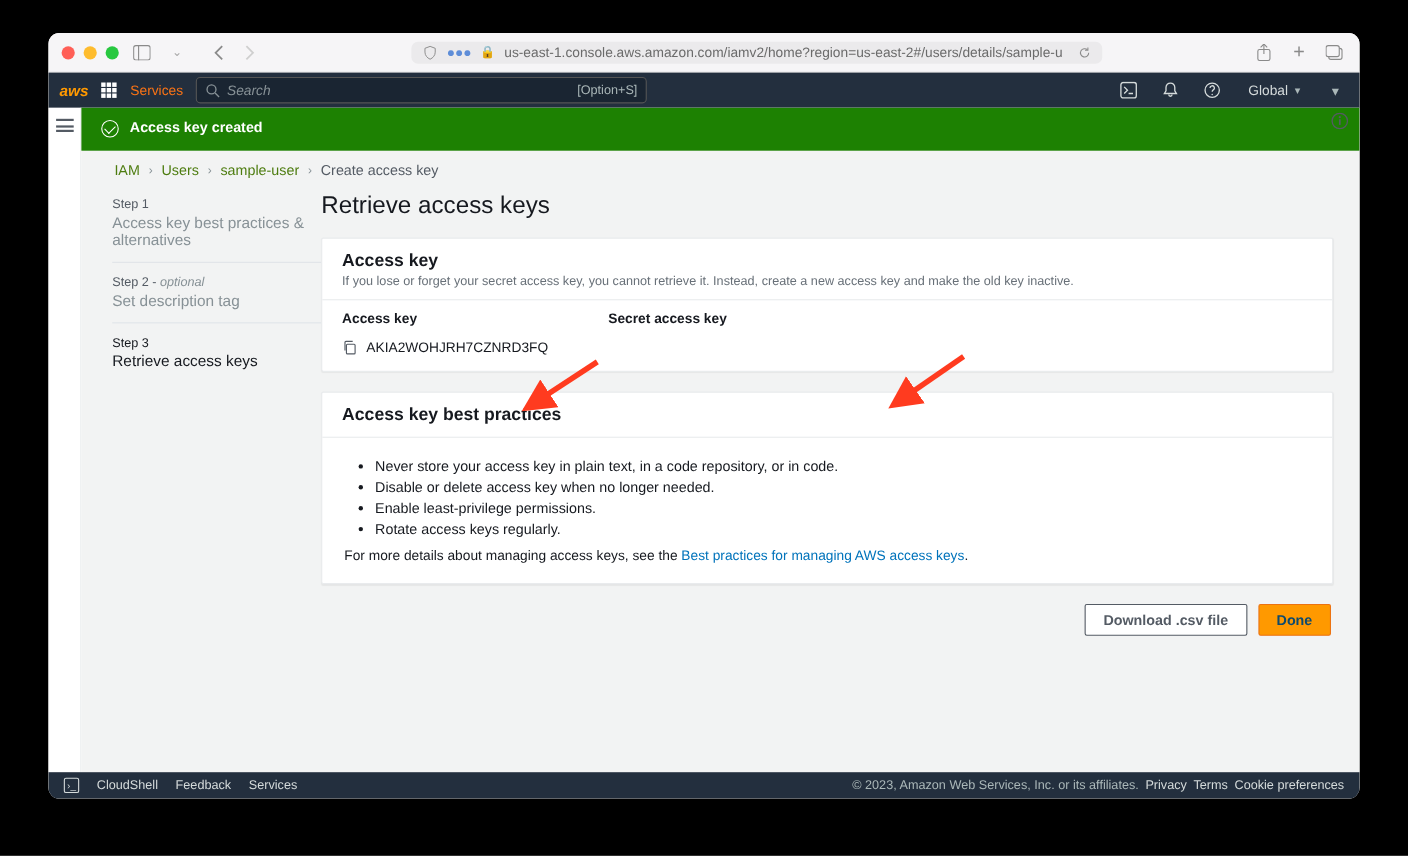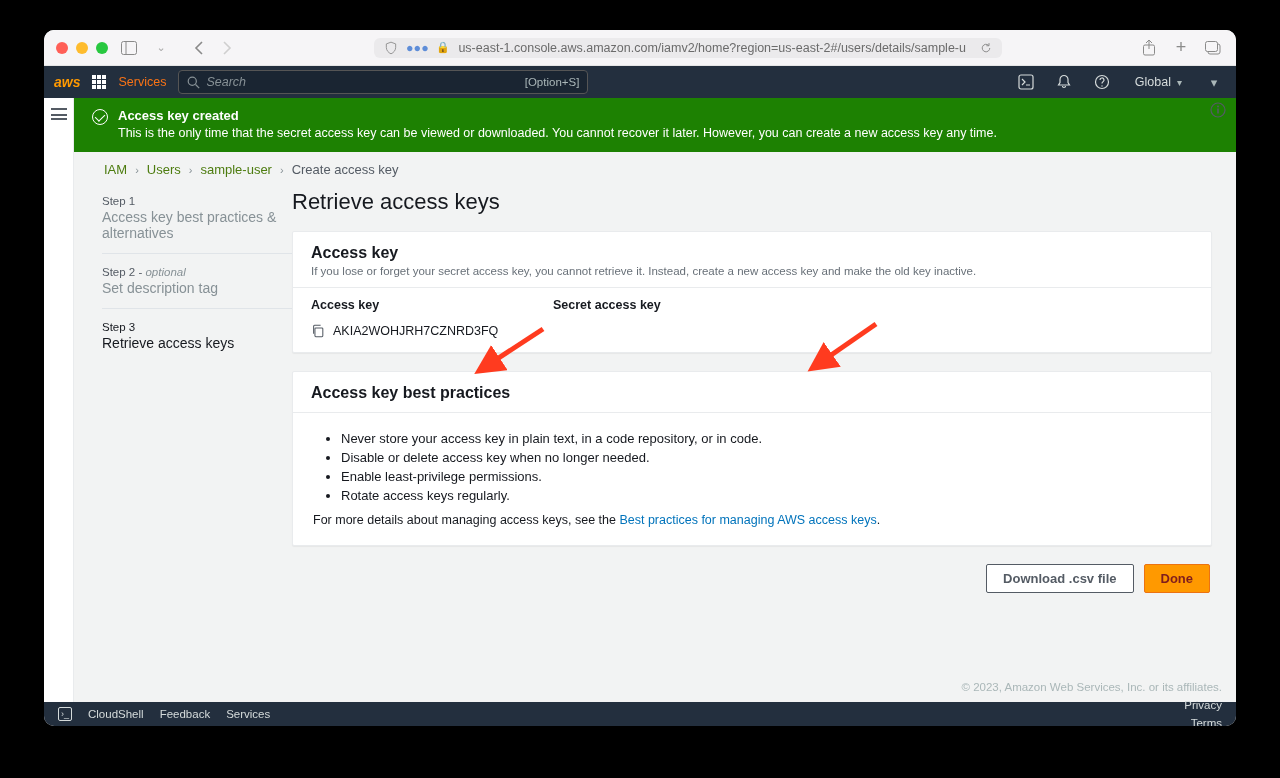--- a/index.html
+++ b/index.html
@@ -84,26 +84,26 @@
 
   .panel-body { padding: 14px 20px 18px 20px; border-top:1px solid #e9ebed; font-size: 13px; color:#16191f; }
   .panel-body ul { padding-left: 28px; margin: 4px 0 10px 0; }
   .panel-body li { margin: 4px 0; list-style: disc; }
   .panel-body .more { font-size:12.5px; }
   .panel-body a { color:#0073bb; text-decoration:none; }
 
   .actions { display:flex; justify-content:flex-end; gap:10px; margin-top: 4px; padding-right: 2px; }
   .btn { font-size: 13px; padding: 6px 16px; border-radius:2px; cursor:pointer; font-weight:700; }
   .btn-default { background:#fff; border:1px solid #545b64; color:#545b64; }
-  .btn-primary { background:#ff9900; border:1px solid #ec7211; color:#7f1d1d; }
+  .btn-primary { background:#ff9900; border:1px solid #ec7211; color:#0c4a6e; }
 
   
   .aws-footer { position:absolute; bottom:0; left:0; right:0; height:24px; background:#232f3e; color:#d5dbdb; font-size:11.5px; display:flex; align-items:center; padding:0 14px; }
   .aws-footer .fl { display:flex; gap:16px; align-items:center; }
-  .aws-footer .fr { margin-left:auto; display:flex; gap:6px; align-items:flex-end; color:#aab7b8;flex-direction:column; }
+  .aws-footer .fr { margin-left:auto; display:flex; gap:6px; align-items:flex-end; color:#aab7b8; }
   .aws-footer .fr span { color:#d5dbdb; cursor:pointer; }
   .cloudshell-ico { width:14px; height:14px; border:1.2px solid #d5dbdb; border-radius:2px; display:flex; align-items:center; justify-content:center; font-size:9px; }
 
   
   .arrow { position:absolute; pointer-events:none; }
   .arrow svg { overflow:visible; }
 
   
   svg { display:block; }
 </style>
@@ -229,21 +229,20 @@
 
     <div class="side-toggle">
         <div class="burger"></div>
       </div>
 
     <div class="main">
       <div class="banner">
         <div class="check"></div>
         <div>
           <div class="banner-title">Access key created</div>
-          <div class="banner-sub">This is the only time that the secret access key can be viewed or downloaded. You cannot recover it later. However, you can create a new access key any time.</div>
         </div>
       </div>
 
       <div class="crumbs">
         <a href="#">IAM</a>
         <span class="chev">›</span>
         <a href="#">Users</a>
         <span class="chev">›</span>
         <a href="#">sample-user</a>
         <span class="chev">›</span>

